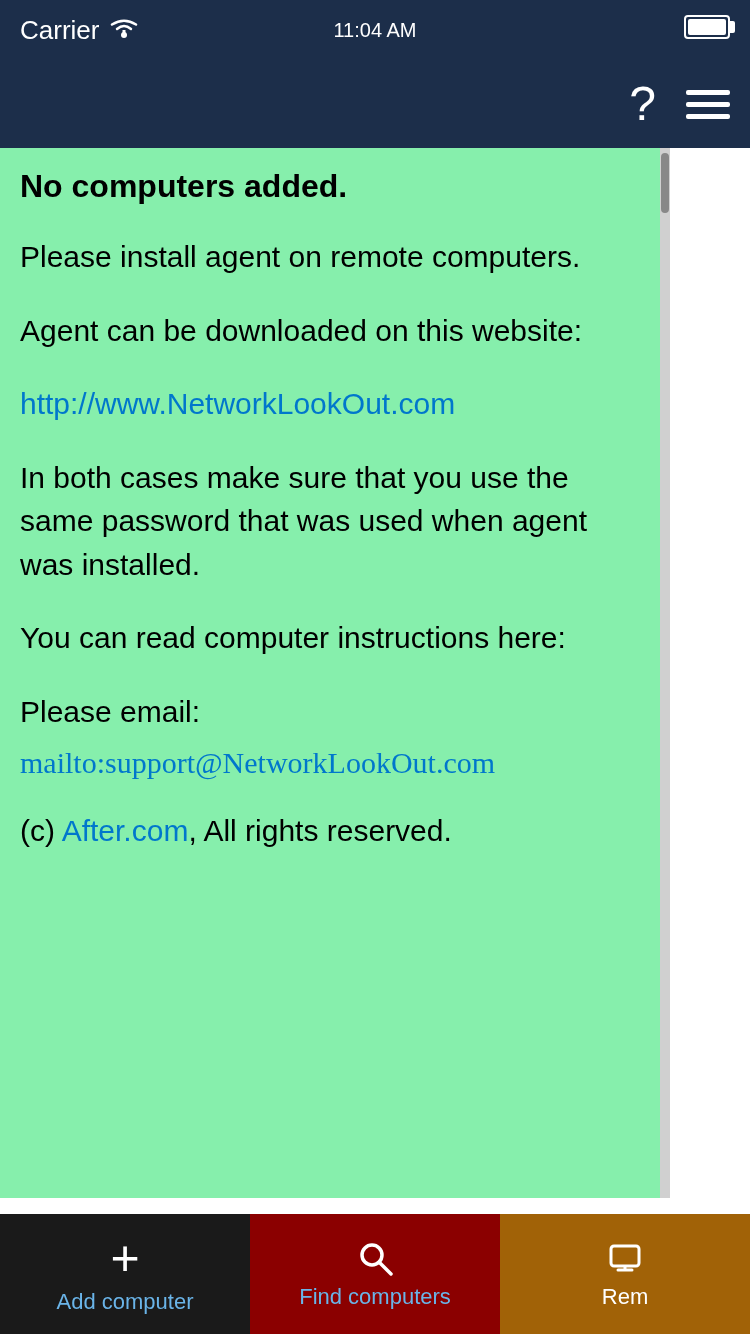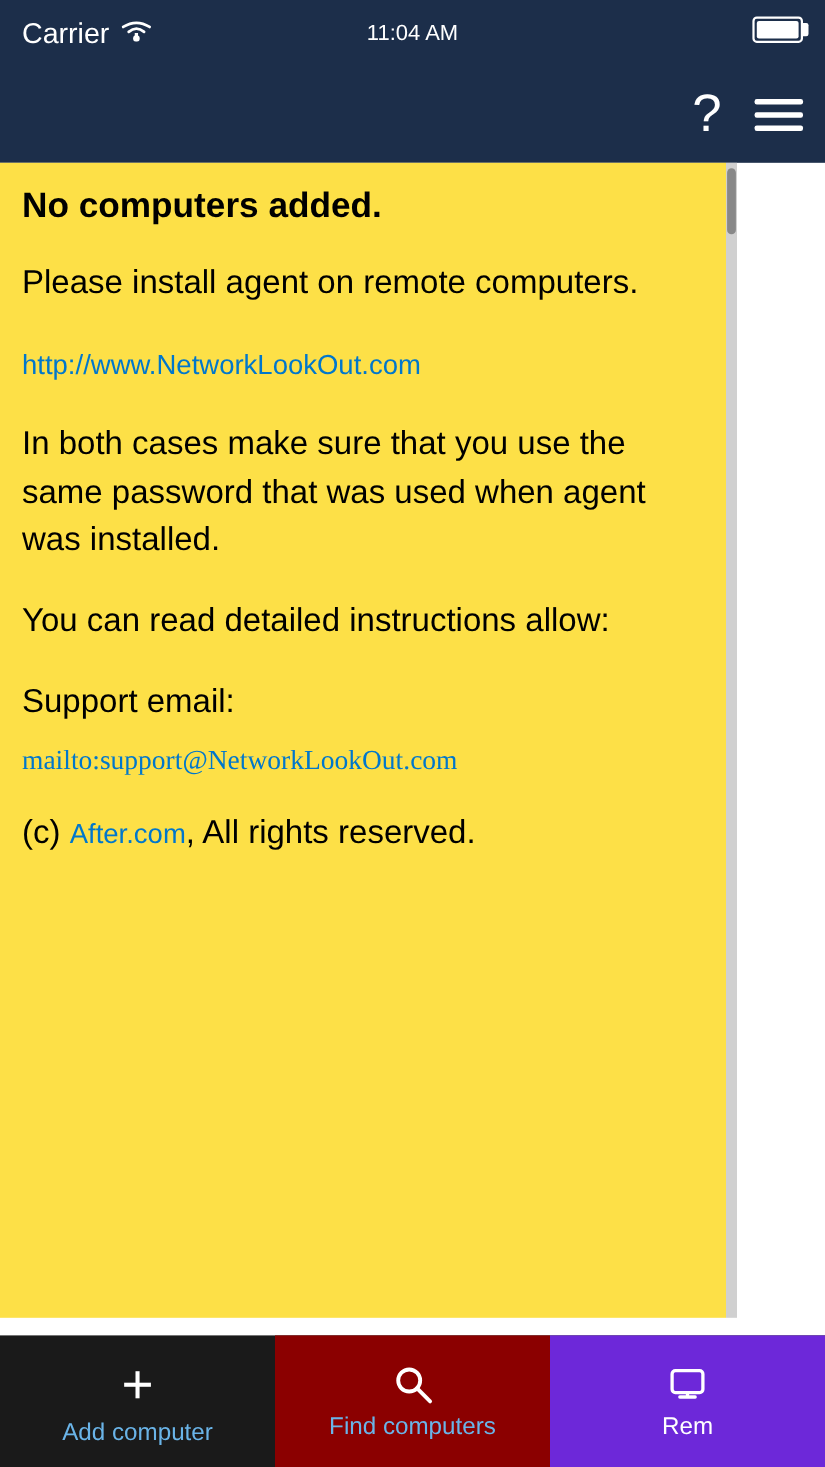--- a/index.html
+++ b/index.html
@@ -101,21 +101,21 @@
       background: white;
       border-radius: 2px;
     }
 
     
     .main-content {
       width: 660px;
       height: 1050px;
       overflow-y: auto;
       padding: 20px 20px 20px 20px;
-      background: #fde047;
+      background: #86efac;
     }
 
     .content-wrapper {
       display: flex;
       width: 750px;
     }
 
     .scrollbar {
       width: 10px;
       background: #d0d0d0;
@@ -141,21 +141,21 @@
     .title {
       font-size: 32px;
       font-weight: 700;
       color: #000;
       margin-bottom: 20px;
     }
 
     .link {
       color: #0077cc;
       text-decoration: none;
-      font-size: 25px;
+      font-size: 30px;
     }
 
     .bold { font-weight: 700; }
 
     .section-text {
       font-size: 30px;
       line-height: 1.48;
       color: #000;
       margin-bottom: 24px;
       margin-top: 30px;
@@ -194,21 +194,21 @@
       justify-content: center;
       gap: 6px;
       cursor: pointer;
     }
 
     .tab-item.active {
       background: #8b0000;
     }
 
     .tab-item.cyan {
-      background: #6d28d9;
+      background: #a16207;
     }
 
     .tab-label {
       color: #6ab4e8;
       font-size: 22px;
     }
 
     .tab-item.active .tab-label {
       color: #6ab4e8;
     }
@@ -261,34 +261,35 @@
   </div>
 </div>
 
 <div class="content-wrapper">
   <div class="main-content">
 
     <div class="title">No computers added.</div>
 
     <p class="section-text">Please install agent on remote computers.</p>
 
+    <p class="section-text">Agent can be downloaded on this website:</p>
 
     <p class="section-text">
       <a class="link" href="#">http://www.NetworkLookOut.com</a>
     </p>
 
 
 
     <p class="section-text">In both cases make sure that you use the same password that was used when agent was installed.</p>
 
-    <p class="section-text">You can read detailed instructions allow:</p>
+    <p class="section-text">You can read computer instructions here:</p>
 
 
     <div class="support-section">
-      <p class="section-text">Support email:</p>
+      <p class="section-text">Please email:</p>
       <p class="section-text" style="margin-top:-16px;font-family:Liberation Serif, serif;">
         <a class="link" href="#">mailto:support@NetworkLookOut.com</a>
       </p>
     </div>
 
     <p class="copyright">
       <span>(c) </span><a class="brand-link link" href="#">After.com</a><span>, All rights reserved.</span>
     </p>
 
   </div>

